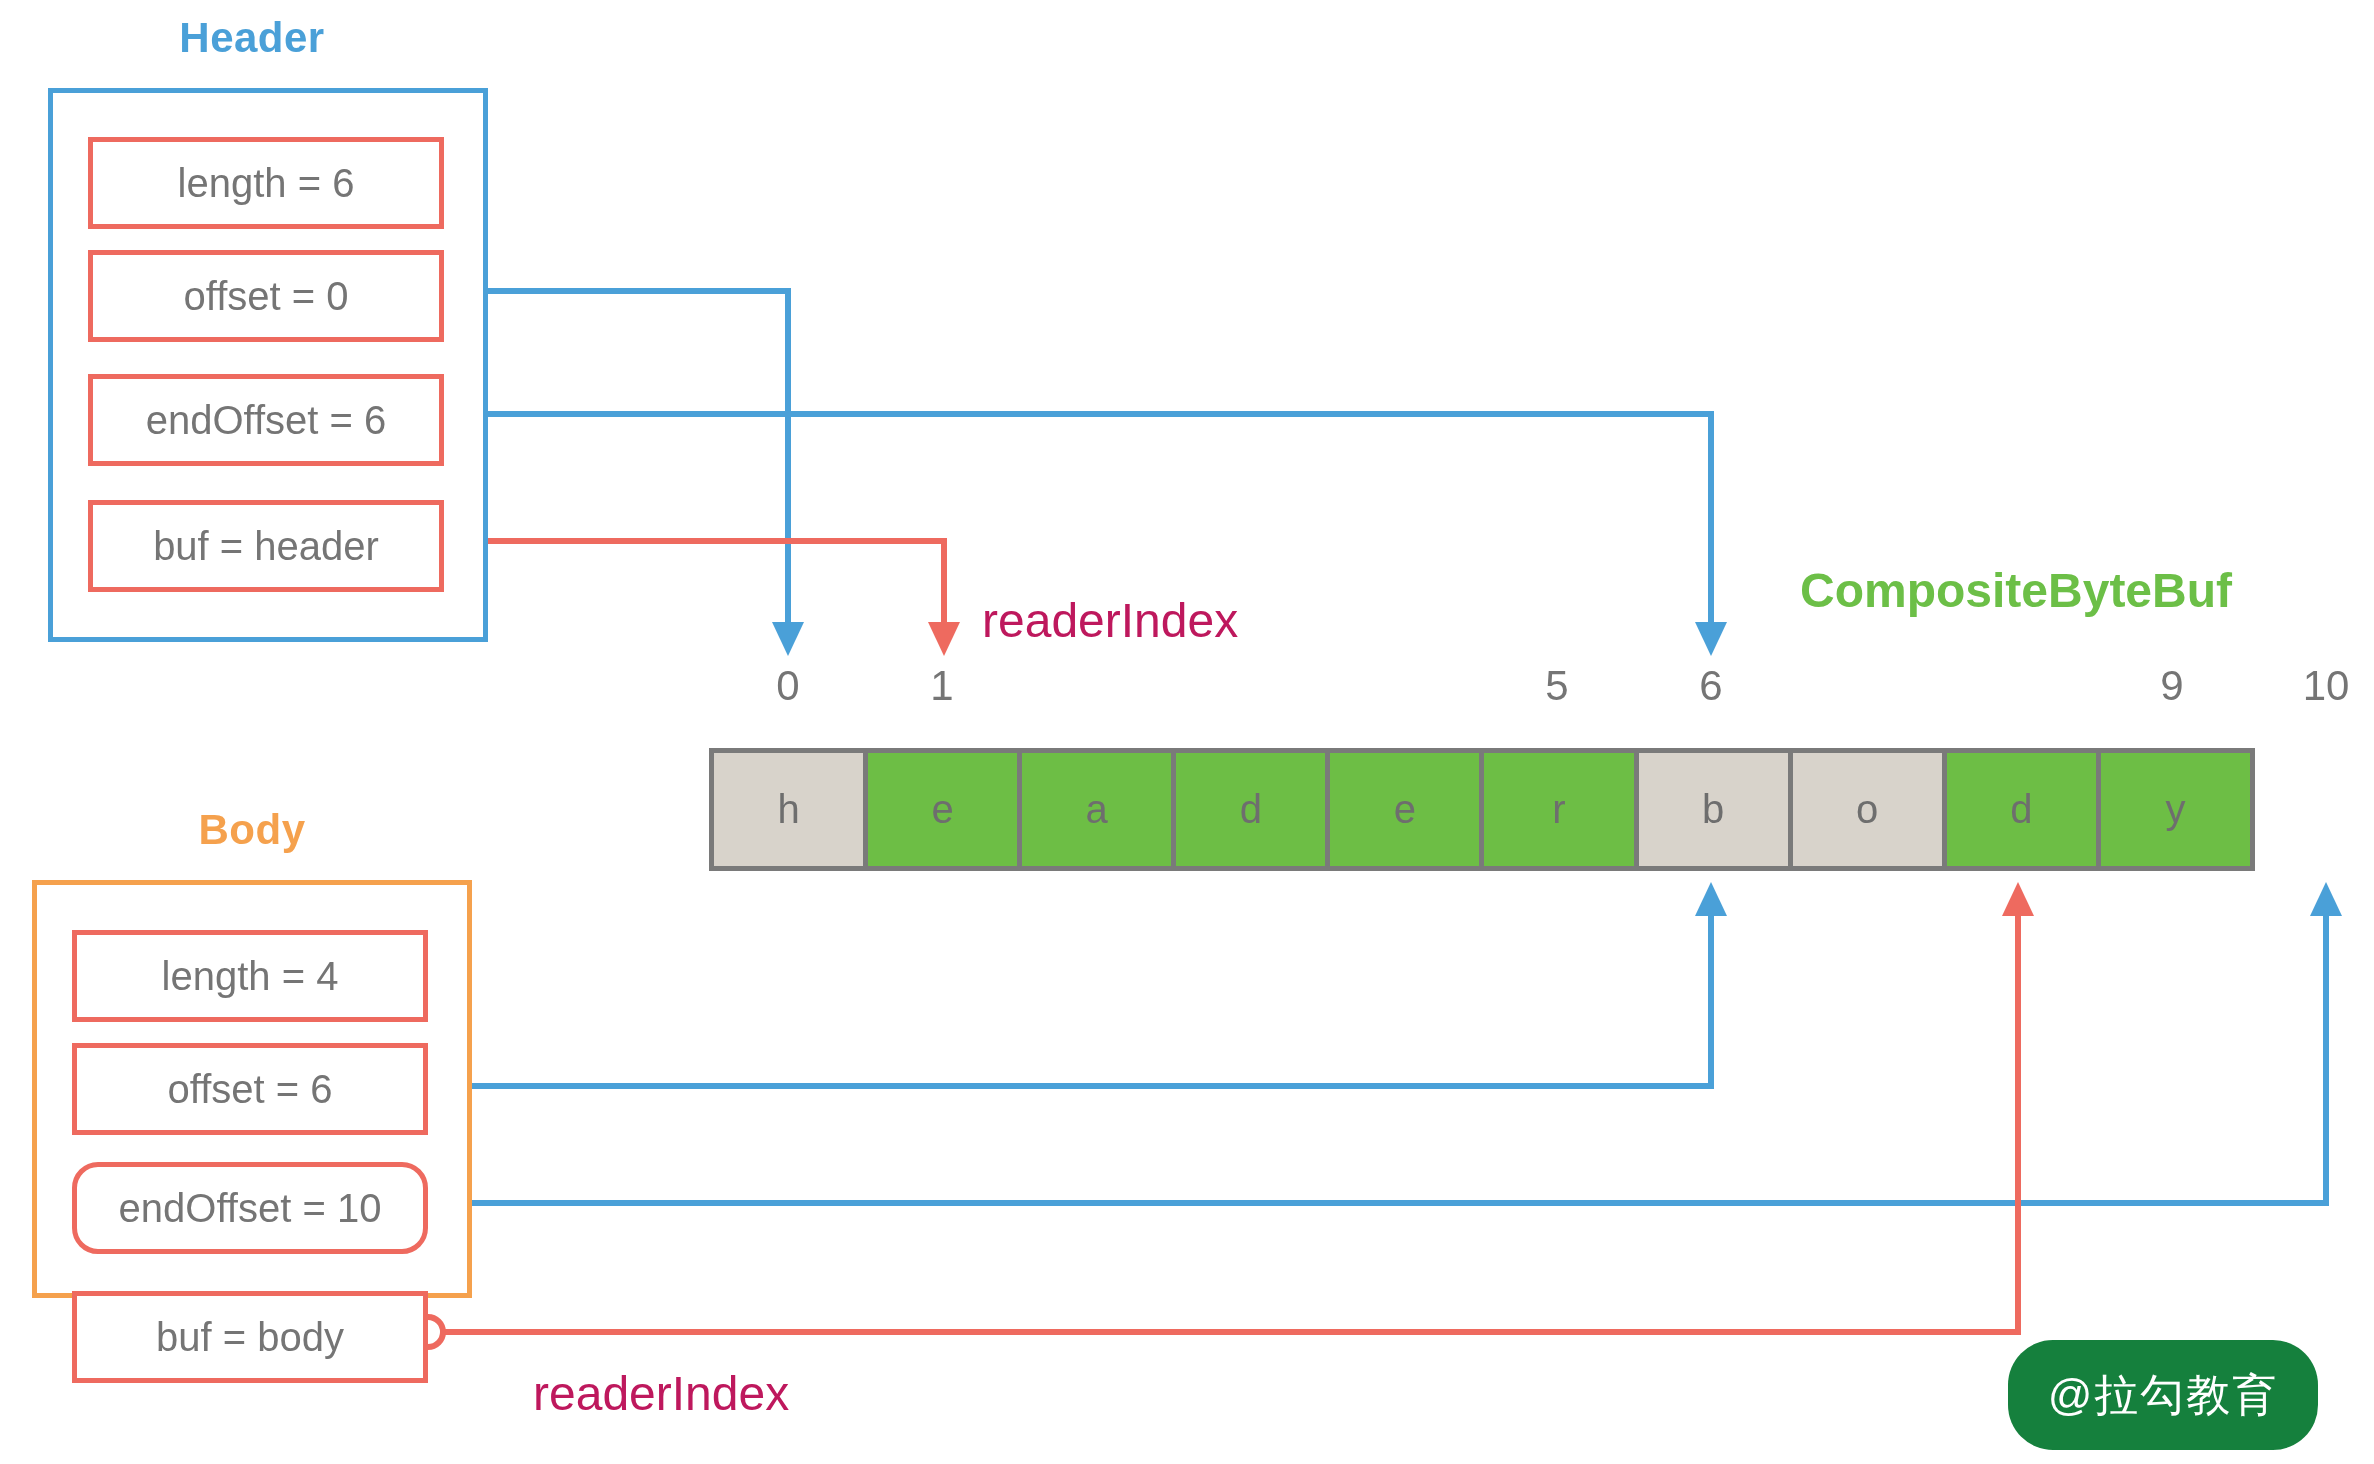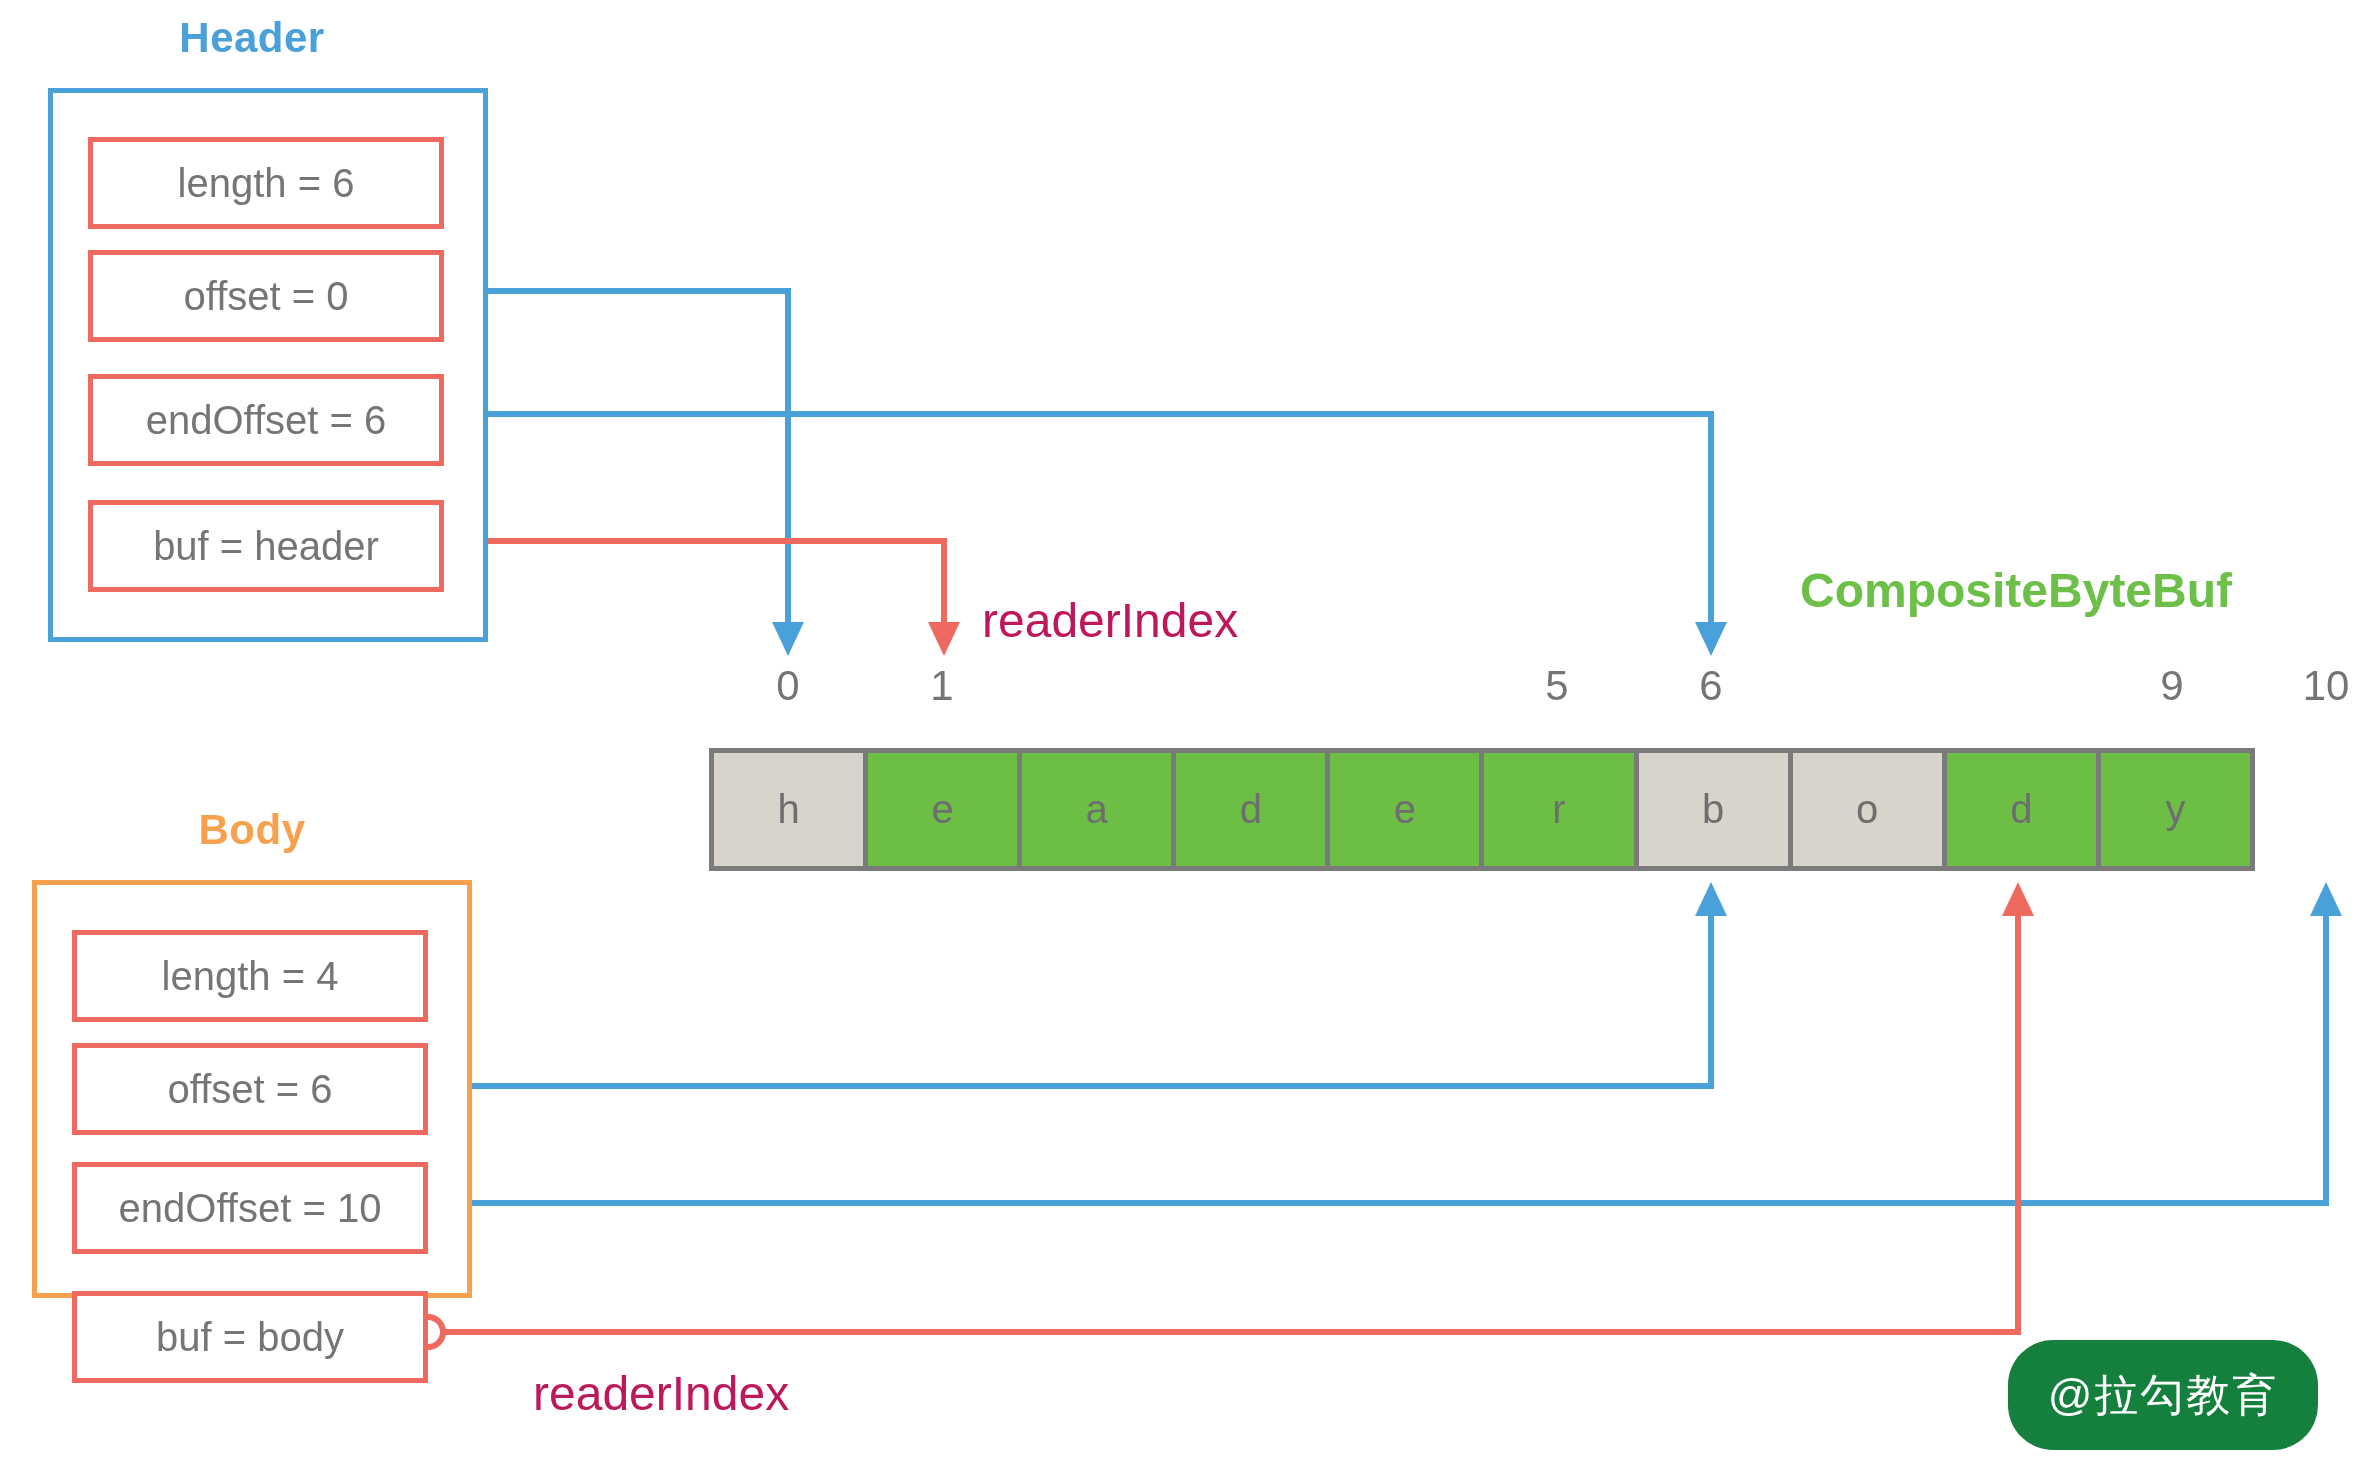--- a/index.html
+++ b/index.html
@@ -19,21 +19,21 @@
   }
   .panel-title.hdr{top:14px;color:#4aa0d8;}
   .panel-title.bdy{top:806px;color:#f5a14d;}
   .field{
     position:absolute;left:35px;width:356px;height:92px;
     border:5px solid #ee6a5f;box-sizing:border-box;background:#fff;
     display:flex;align-items:center;justify-content:center;
     font-size:40px;color:#757575;white-space:pre;
   }
   .hdr .f0{top:44px;} .hdr .f1{top:157px;} .hdr .f2{top:281px;} .hdr .f3{top:407px;}
-  .bdy .f0{top:45px;} .bdy .f1{top:158px;} .bdy .f2{top:277px;} .bdy .f3{top:406px;}
+  .bdy .f0{top:45px;} .bdy .f1{top:158px;} .bdy .f2{top:277px;border-radius:26px;} .bdy .f3{top:406px;}
 
   .bytebuf{
     position:absolute;left:709px;top:748px;width:1546px;height:123px;
     border:5px solid #7a7a7a;box-sizing:border-box;background:#fff;
     display:flex;
   }
   .cell{
     flex:1;display:flex;align-items:center;justify-content:center;
     font-size:40px;color:#6e6e6e;border-left:5px solid #7a7a7a;
   }

